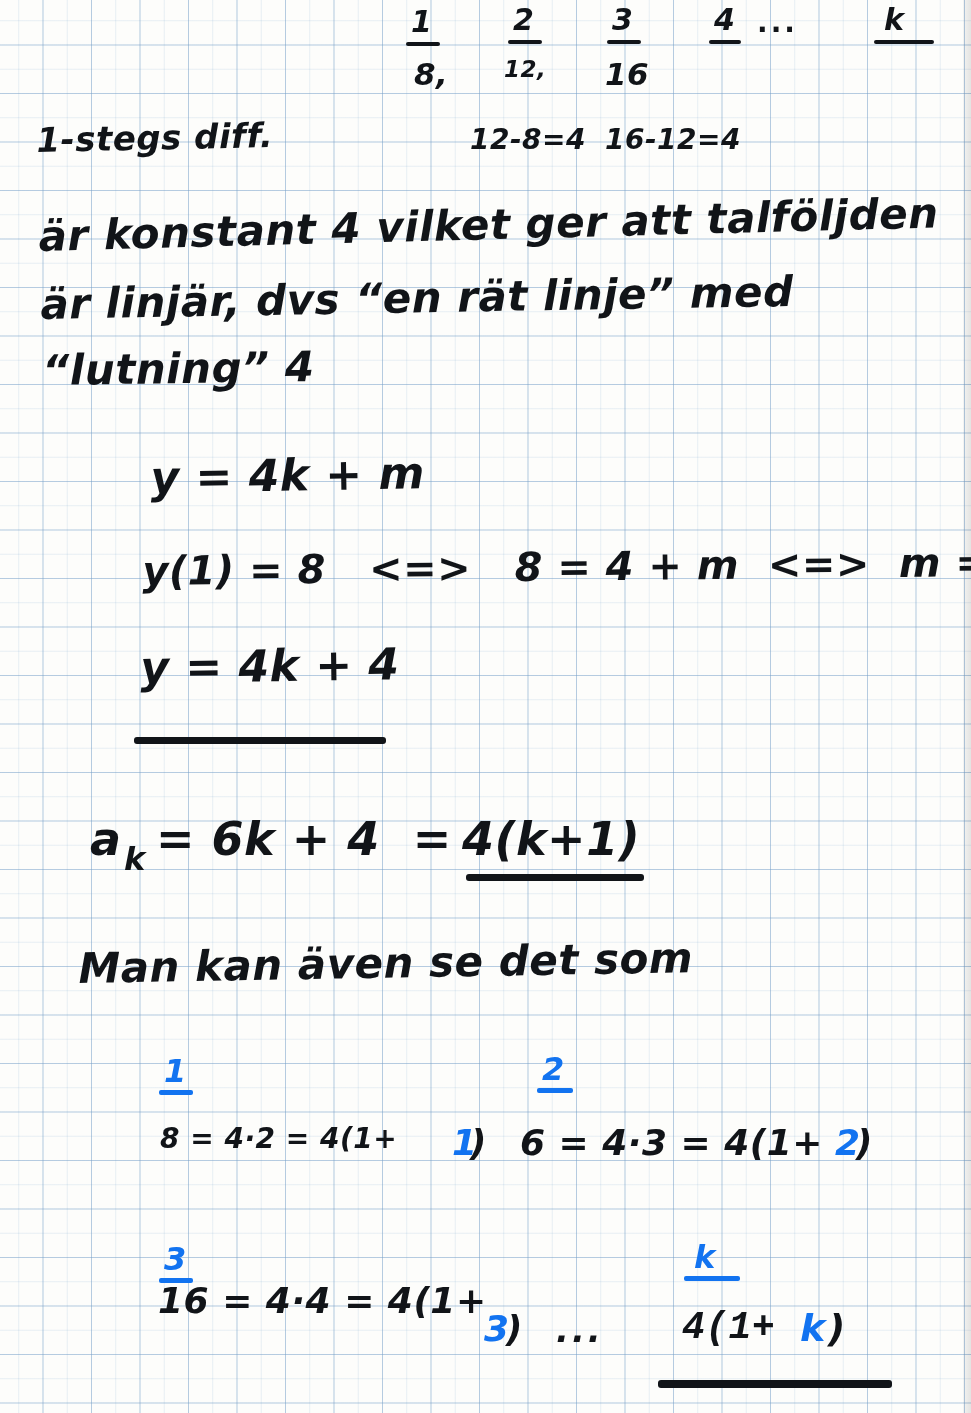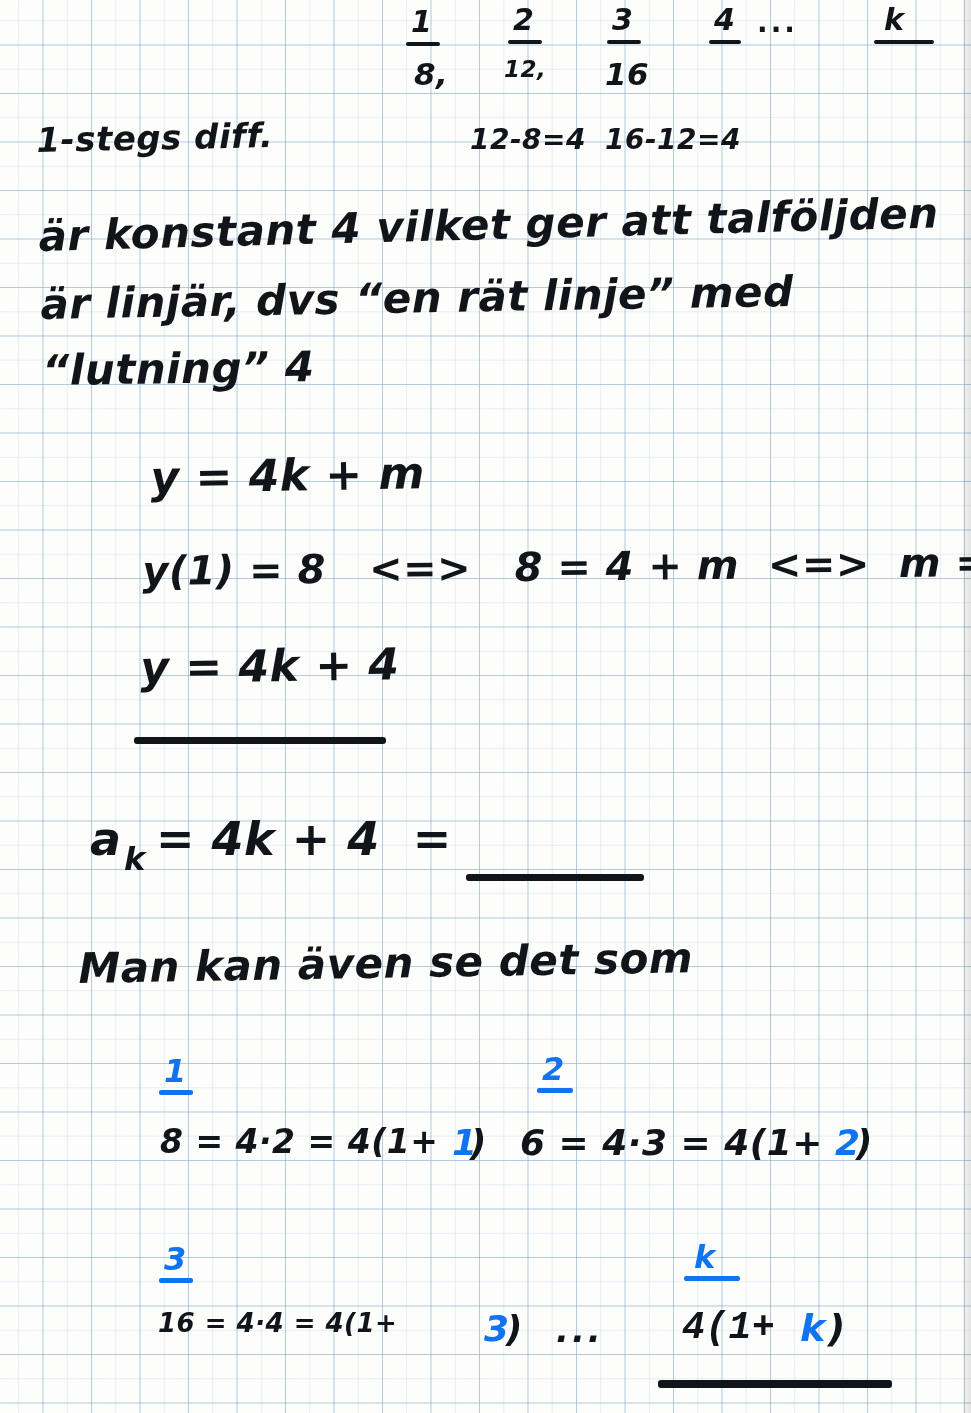--- a/index.html
+++ b/index.html
@@ -119,46 +119,47 @@
 
   <div class="ink hand" style="left:150px; top:452px; font-size:44px; transform: rotate(-1deg);">y = 4k + m</div>
 
   <div class="ink hand" style="left:142px; top:548px; font-size:40px; transform: rotate(-0.6deg);">y(1) = 8   &lt;=&gt;   8 = 4 + m  &lt;=&gt;  m = 4</div>
 
   <div class="ink hand" style="left:140px; top:642px; font-size:44px; transform: rotate(-0.8deg);">y = 4k + 4</div>
   <div class="rule" style="left:134px; top:737px; width:252px; height:7px;"></div>
 
   <div class="ink hand" style="left:90px; top:812px; font-size:46px;">a</div>
   <div class="ink hand" style="left:124px; top:840px; font-size:32px;">k</div>
-  <div class="ink hand" style="left:156px; top:812px; font-size:46px;">= 4k + 4  =</div>
+  <div class="ink hand" style="left:156px; top:812px; font-size:46px;">= 6k + 4  =</div>
+  <div class="ink hand" style="left:462px; top:812px; font-size:46px;">4(k+1)</div>
   <div class="rule" style="left:466px; top:874px; width:178px; height:7px;"></div>
 
   <div class="ink hand" style="left:78px; top:944px; font-size:42px; transform: rotate(-1deg);">Man kan även se det som</div>
 
   <div class="ink hand blue" style="left:164px; top:1052px; font-size:32px;">1</div>
   <div class="rule-blue" style="left:159px; top:1090px; width:34px; height:5px;"></div>
 
   <div class="ink hand blue" style="left:542px; top:1050px; font-size:32px;">2</div>
   <div class="rule-blue" style="left:537px; top:1088px; width:36px; height:5px;"></div>
 
-  <div class="ink hand" style="left:160px; top:1122px; font-size:33px;">8 = 4·2 = 4(1+</div>
+  <div class="ink hand" style="left:160px; top:1122px; font-size:28px;">8 = 4·2 = 4(1+</div>
   <div class="ink hand blue" style="left:452px; top:1122px; font-size:36px;">1</div>
   <div class="ink hand" style="left:470px; top:1122px; font-size:36px;">)</div>
 
   <div class="ink hand" style="left:520px; top:1122px; font-size:36px;">6 = 4·3 = 4(1+</div>
   <div class="ink hand blue" style="left:835px; top:1122px; font-size:36px;">2</div>
   <div class="ink hand" style="left:856px; top:1122px; font-size:36px;">)</div>
 
   <div class="ink hand blue" style="left:164px; top:1240px; font-size:32px;">3</div>
   <div class="rule-blue" style="left:159px; top:1278px; width:34px; height:5px;"></div>
 
   <div class="ink hand blue" style="left:694px; top:1238px; font-size:32px;">k</div>
   <div class="rule-blue" style="left:684px; top:1276px; width:56px; height:5px;"></div>
 
-  <div class="ink hand" style="left:158px; top:1308px; font-size:26px;">16 = 4·4 = 4(1+</div>
+  <div class="ink hand" style="left:158px; top:1280px; font-size:36px;">16 = 4·4 = 4(1+</div>
   <div class="ink hand blue" style="left:484px; top:1308px; font-size:36px;">3</div>
   <div class="ink hand" style="left:506px; top:1308px; font-size:36px;">)</div>
 
   <div class="ink hand dots" style="left:556px; top:1310px; font-size:34px;">...</div>
 
   <div class="ink hand" style="left:682px; top:1306px; font-size:38px;font-family:Liberation Mono, monospace;">4(1+</div>
   <div class="ink hand blue" style="left:800px; top:1306px; font-size:38px;">k</div>
   <div class="ink hand" style="left:828px; top:1306px; font-size:38px;">)</div>
 
   <div class="rule" style="left:658px; top:1380px; width:234px; height:8px;"></div>

